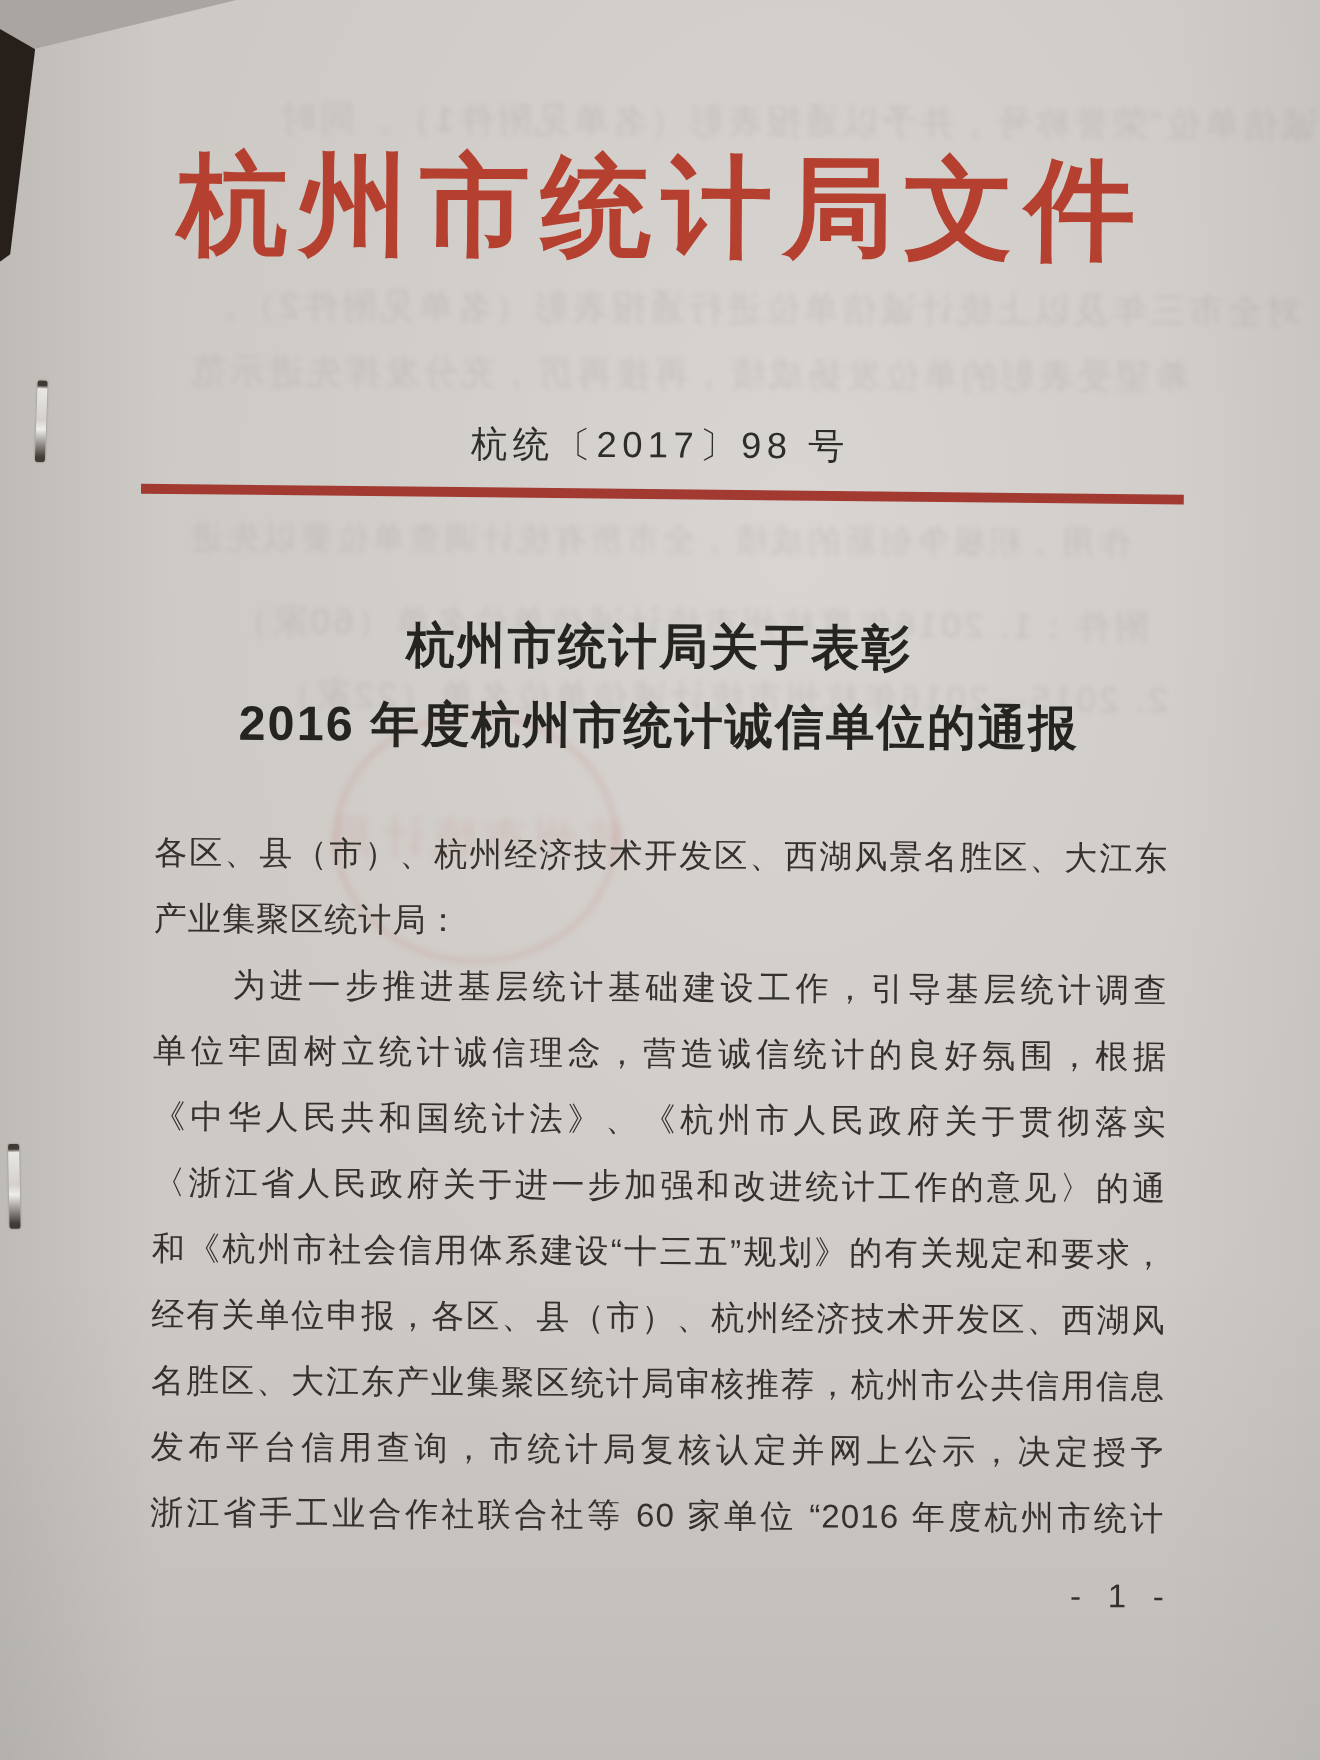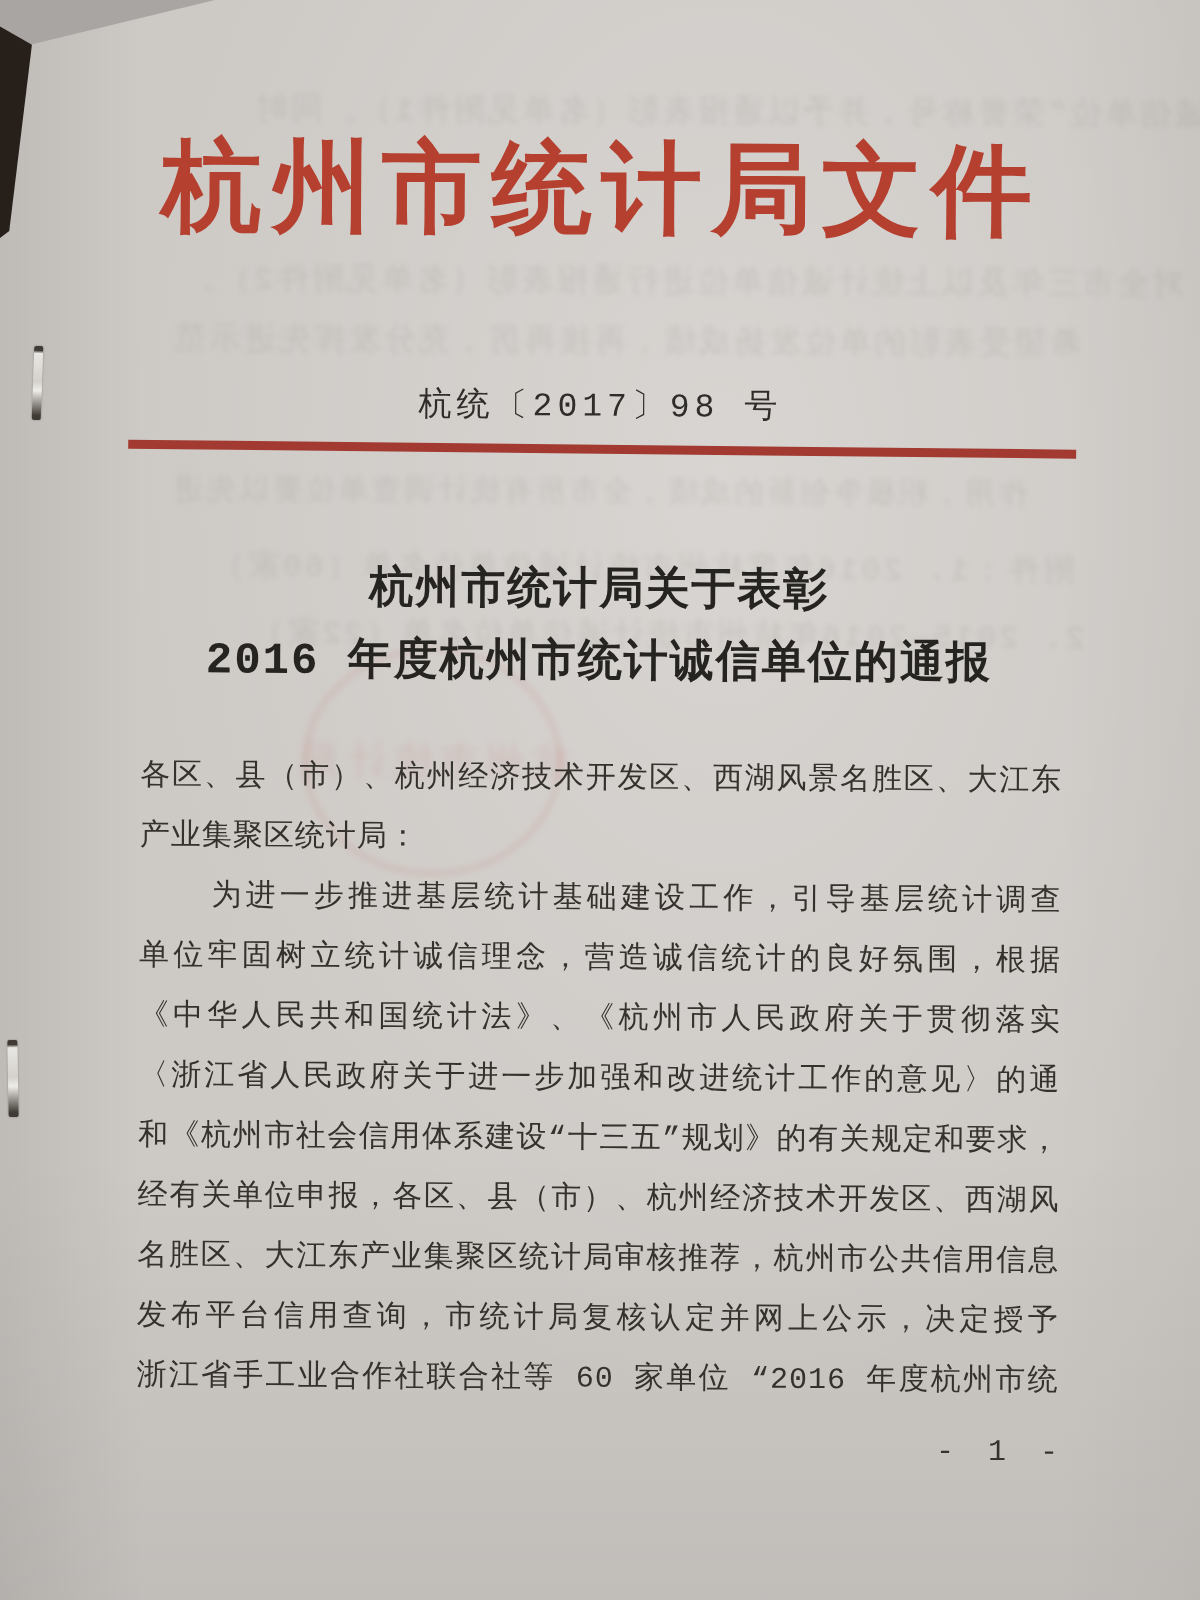--- a/index.html
+++ b/index.html
@@ -3,21 +3,21 @@
 <meta charset="utf-8">
 <style>
   html,body{margin:0;padding:0;background:#1d1a17;}
   .page{
     position:relative;width:1200px;height:1600px;overflow:hidden;
     background:
       radial-gradient(ellipse at 60% 30%, rgba(255,255,255,0.22), rgba(255,255,255,0) 60%),
       linear-gradient(to bottom, rgba(0,0,0,0) 72%, rgba(0,0,0,0.06) 100%),
       linear-gradient(to right, rgba(0,0,0,0.07), rgba(0,0,0,0) 12%, rgba(0,0,0,0) 88%, rgba(0,0,0,0.03)),
       #cdc9c5;
-    font-family:Liberation Mono, monospace;
+    font-family:Liberation Sans, sans-serif;
   }
   .tilt{position:absolute;inset:0;transform:rotate(0.35deg);transform-origin:40% 30%;}
 
   
   .corner-wedge{position:absolute;left:0;top:0;width:215px;height:52px;
     background:#a8a5a2;clip-path:polygon(0 0,100% 0,0 100%);}
   .corner-dark{position:absolute;left:0;top:8px;width:42px;height:230px;
     background:#261f1a;clip-path:polygon(0 8%,76% 16%,22% 97%,0 100%);filter:blur(0.6px);}
   .staple{position:absolute;border-radius:2px;
     background:linear-gradient(to bottom,#3f3a34 0 6%, #e9e7e3 10%, #d4d1cc 48%, #efede9 60%, #413c36 94%, #3f3a34 100%);

